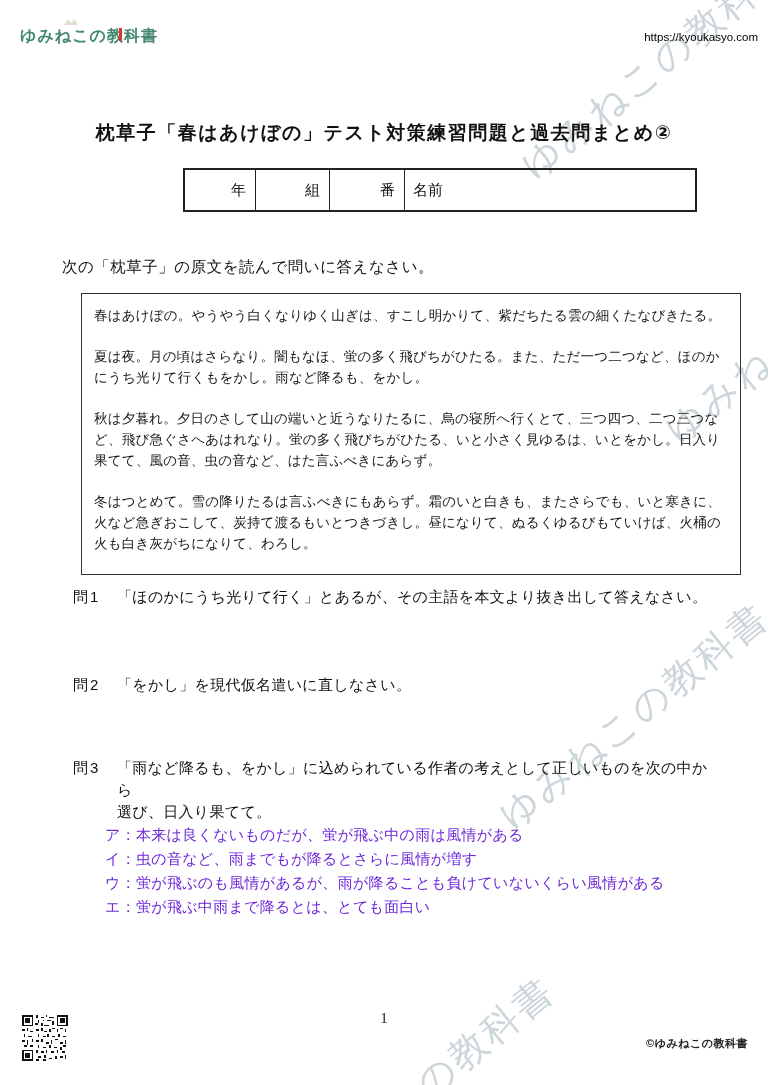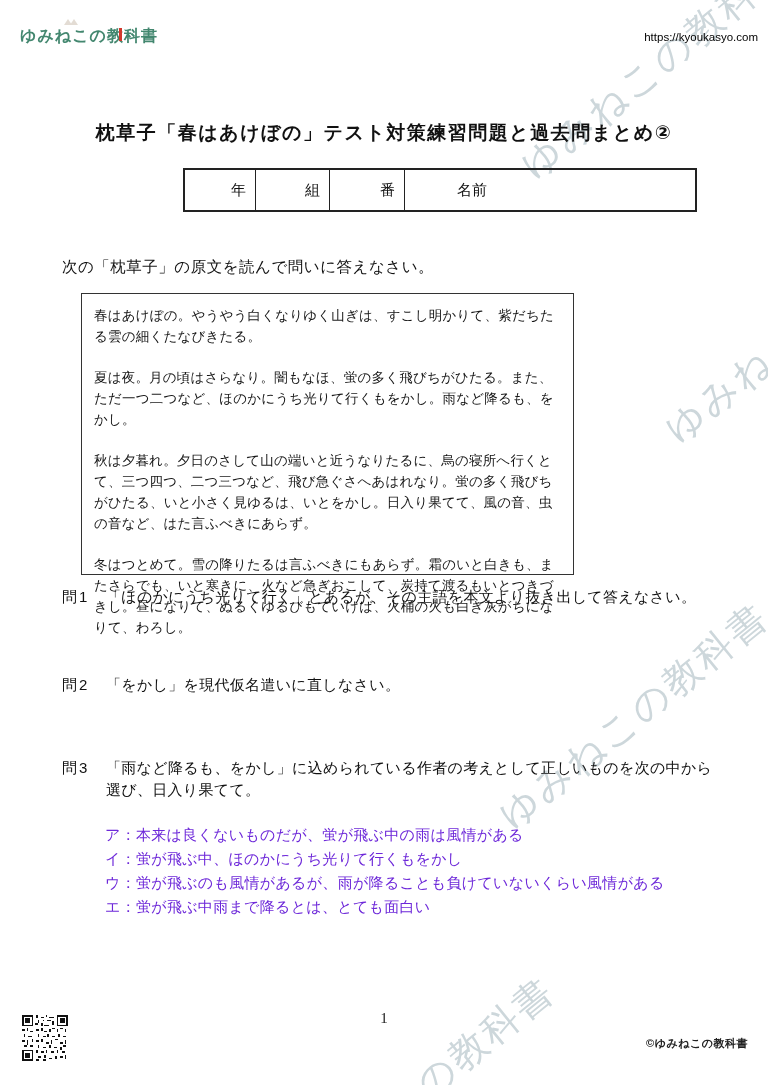--- a/index.html
+++ b/index.html
@@ -65,47 +65,47 @@
     display:flex;
     border:2px solid #222;box-sizing:border-box;
   }
   .name-table .cell{
     display:flex;align-items:center;box-sizing:border-box;
     font-size:15px;color:#111;
   }
   .cell-year  {width:71px;justify-content:flex-end;padding-right:9px;border-right:1.5px solid #222;}
   .cell-class {width:74px;justify-content:flex-end;padding-right:9px;border-right:1.5px solid #222;}
   .cell-number{width:75px;justify-content:flex-end;padding-right:9px;border-right:1.5px solid #222;}
-  .cell-name  {flex:1;justify-content:flex-start;padding-left:8px;margin-left:44px;}
+  .cell-name  {flex:1;justify-content:flex-start;padding-left:8px;}
   
   .instruction{
     position:absolute;left:62px;top:257px;
     font-size:15.5px;letter-spacing:0.5px;margin:0;color:#111;font-family:Liberation Mono, monospace;
   }
   
   .passage-box{
     position:absolute;left:81px;top:293px;
-    width:493px;height:282px;box-sizing:border-box;
+    width:660px;height:282px;box-sizing:border-box;
     border:1.5px solid #333;
     padding:11px 12px;
     background:transparent;
   }
   .passage-box p{
     margin:0;
     font-size:13.5px;line-height:21px;
     letter-spacing:0.2px;color:#161616;
   }
   .passage-box p + p{margin-top:20px;}
   
   .question{
     position:absolute;left:62px;
     display:flex;align-items:flex-start;
     font-size:15px;line-height:22px;color:#111;
   }
-  .q-label{flex:0 0 44px;letter-spacing:2px;}
+  .q-label{flex:0 0 44px;letter-spacing:2px;margin-left:11px;}
   .q-text{flex:1;letter-spacing:0.3px;}
   .q1{top:586px;width:660px;}
   .q2{top:674px;width:660px;}
   .q3{top:757px;width:660px;}
   .options{
     position:absolute;left:105px;top:823px;
     margin:0;padding:0;list-style:none;
     font-size:15px;line-height:24px;letter-spacing:0.3px;color:#6d28d9;
   }
   
@@ -178,21 +178,21 @@
     <div class="question q3">
       <div class="q-label">問3</div>
       <div class="q-text">
         <div>「雨など降るも、をかし」に込められている作者の考えとして正しいものを次の中から</div>
         <div>選び、日入り果てて。</div>
       </div>
     </div>
 
     <ul class="options">
       <li>ア：本来は良くないものだが、蛍が飛ぶ中の雨は風情がある</li>
-      <li>イ：蛍が飛ぶ中、ほのかにうち光りて行くもをかし</li>
+      <li>イ：虫の音など、雨までもが降るとさらに風情が増す</li>
       <li>ウ：蛍が飛ぶのも風情があるが、雨が降ることも負けていないくらい風情がある</li>
       <li>エ：蛍が飛ぶ中雨まで降るとは、とても面白い</li>
     </ul>
 
     <div class="page-number">1</div>
 
     <svg class="qr" viewBox="0 0 29 29" shape-rendering="crispEdges" aria-hidden="true">
       <rect x="0" y="0" width="29" height="29" fill="#ffffff"></rect>
 
       <g fill="#111111">

